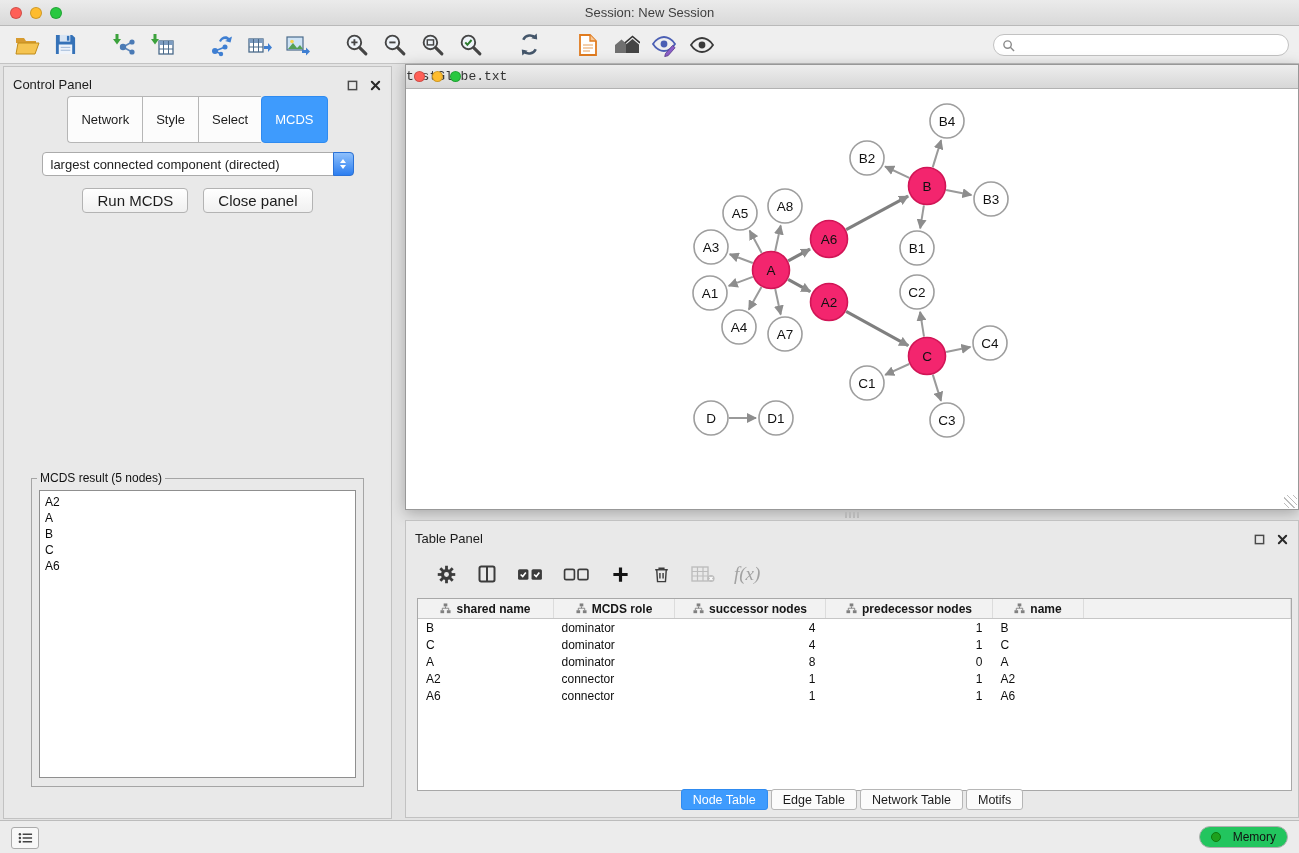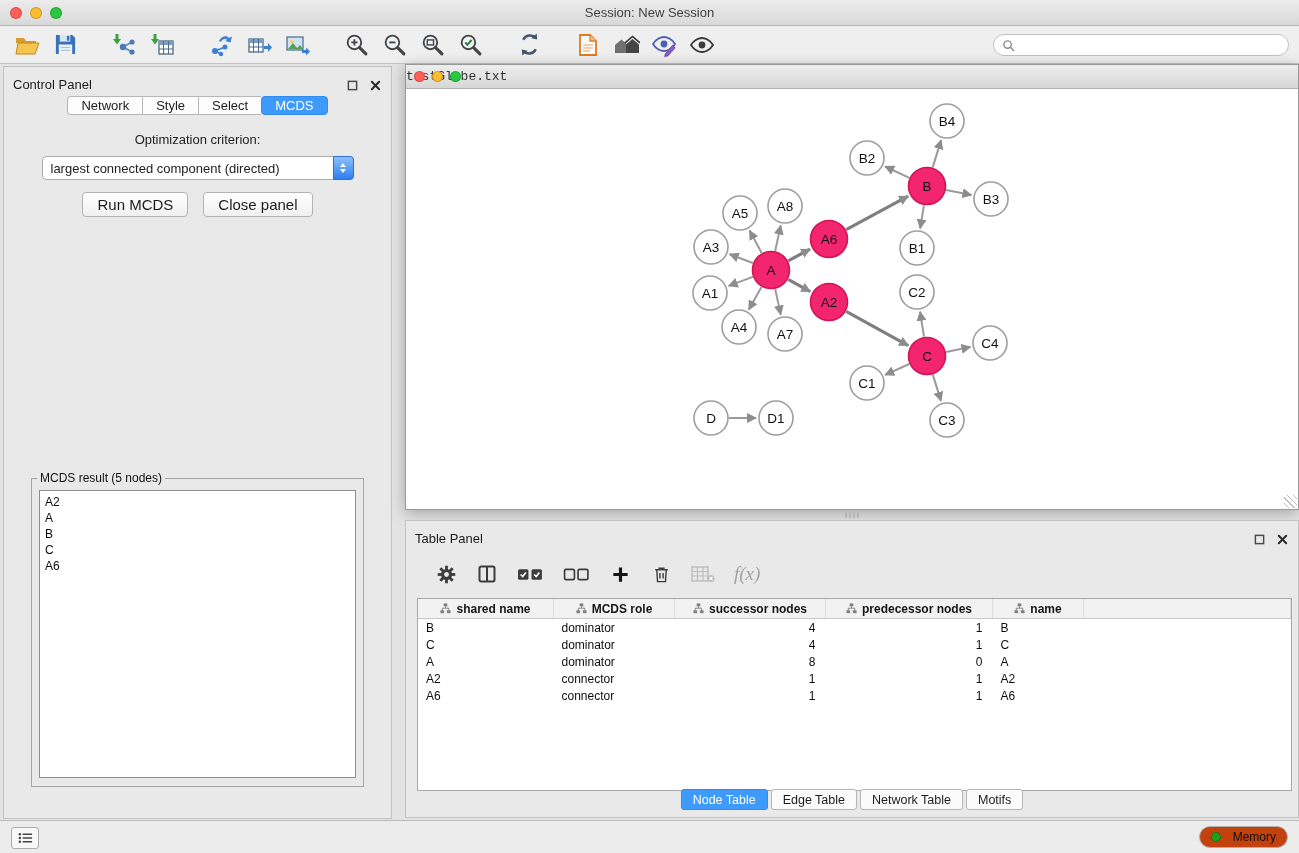--- a/index.html
+++ b/index.html
@@ -23,21 +23,21 @@
 
   
   .panel{position:absolute;background:#e9e9e9;border:1px solid #c2c2c2;box-sizing:border-box;}
   .panel-header{height:25px;display:flex;align-items:flex-end;padding:0 9px;font-size:13px;color:#1c1c1c;}
   .win-btns{margin-left:auto;display:flex;gap:9px;align-items:center;}
   .win-btn{display:flex;align-items:center;justify-content:center;width:14px;height:14px;}
 
   
   #control-panel{left:3px;top:66px;width:389px;height:753px;}
   .cp-tabs{display:flex;justify-content:center;margin-top:4px;}
-  .cp-tab{padding:1px 13px;font-size:13px;background:#fcfcfc;border:1px solid #b6b6b6;border-right:none;color:#1c1c1c;}
+  .cp-tab{padding:15px 13px;font-size:13px;background:#fcfcfc;border:1px solid #b6b6b6;border-right:none;color:#1c1c1c;}
   .cp-tab:first-child{border-radius:4px 0 0 4px;}
   .cp-tab.active{background:#3e9bfd;border:1px solid #2f8bf0;color:#fff;border-radius:4px;}
   .opt-label{text-align:center;margin-top:17px;font-size:13px;}
   .combo{position:relative;margin:9px auto 0;width:312px;height:24px;background:#fff;border:1px solid #ababab;border-radius:4px;display:flex;align-items:center;padding-left:8px;font-size:13px;box-sizing:border-box;}
   .combo-stepper{position:absolute;right:-1px;top:-1px;bottom:-1px;width:21px;border-radius:0 4px 4px 0;background:linear-gradient(#8ec0fc,#2c7ef0);display:flex;flex-direction:column;align-items:center;justify-content:center;gap:2px;border:1px solid #2a72d8;box-sizing:border-box;}
   .combo-stepper i{display:block;width:0;height:0;border-left:3.5px solid transparent;border-right:3.5px solid transparent;}
   .combo-stepper .up{border-bottom:4.5px solid #fff;}
   .combo-stepper .down{border-top:4.5px solid #fff;}
   .cp-buttons{display:flex;justify-content:center;gap:15px;margin-top:12px;}
   .btn{padding:3px 14px;font-size:15px;background:linear-gradient(#ffffff,#f0f0f0);border:1px solid #b3b3b3;border-radius:4px;color:#1c1c1c;}
@@ -63,21 +63,21 @@
   table.node-table th{height:19px;background:#f2f2f2;border-right:1px solid #dcdcdc;border-bottom:1px solid #c6c6c6;font-size:12px;font-weight:bold;color:#161616;padding:0;}
   table.node-table th .hwrap{display:flex;align-items:center;justify-content:center;gap:5px;}
   table.node-table td{height:17px;font-size:12px;color:#0e0e0e;padding:0 10px 0 8px;white-space:nowrap;overflow:hidden;}
   .tp-tabs{position:absolute;left:0;right:0;bottom:7px;display:flex;justify-content:center;gap:3px;text-align:right;}
   .tp-tab{padding:2.5px 11px;font-size:12.5px;background:#fbfbfb;border:1px solid #b6b6b6;border-radius:3px;color:#1c1c1c;}
   .tp-tab.active{background:#3e9bfd;border-color:#2f8bf0;color:#fff;}
 
   
   .statusbar{position:absolute;left:0;right:0;top:820px;height:33px;background:#ececec;border-top:1px solid #bcbcbc;}
   .sb-btn{position:absolute;left:11px;top:6px;width:26px;height:20px;background:#f8f8f8;border:1px solid #ababab;border-radius:3px;display:flex;align-items:center;justify-content:center;}
-  .memory-btn{position:absolute;right:11px;top:5px;height:22px;background:#c2410c;border:1px solid #b0b0b0;border-radius:11px;display:flex;align-items:center;gap:12px;padding:0 11px;font-size:12px;color:#111;box-sizing:border-box;}
+  .memory-btn{position:absolute;right:11px;top:5px;height:22px;background:#22c55e;border:1px solid #b0b0b0;border-radius:11px;display:flex;align-items:center;gap:12px;padding:0 11px;font-size:12px;color:#111;box-sizing:border-box;}
   .memory-dot{width:10px;height:10px;border-radius:50%;background:#1ea11e;border:1px solid #0d7a0d;box-sizing:border-box;}
 
   .h-splitter{position:absolute;left:845px;top:512px;width:15px;height:6px;background:repeating-linear-gradient(90deg,#b8b8b8 0 2px,transparent 2px 4px);}
   .v-splitter{position:absolute;left:393px;top:66px;width:11px;height:752px;}
 </style>
 </head>
 <body>
 
 <div class="root">
 
@@ -241,21 +241,20 @@
             </svg>
           </span>
       </div>
     </div>
     <div class="cp-tabs">
       <span class="cp-tab">Network</span>
       <span class="cp-tab">Style</span>
       <span class="cp-tab">Select</span>
       <span class="cp-tab active">MCDS</span>
     </div>
-    <div class="opt-label">Optimization criterion:</div>
     <div class="combo">
       <span>largest connected component (directed)</span>
       <span class="combo-stepper">
           <i class="up"></i>
           <i class="down"></i>
         </span>
     </div>
     <div class="cp-buttons">
       <button class="btn">Run MCDS</button>
       <button class="btn">Close panel</button>

